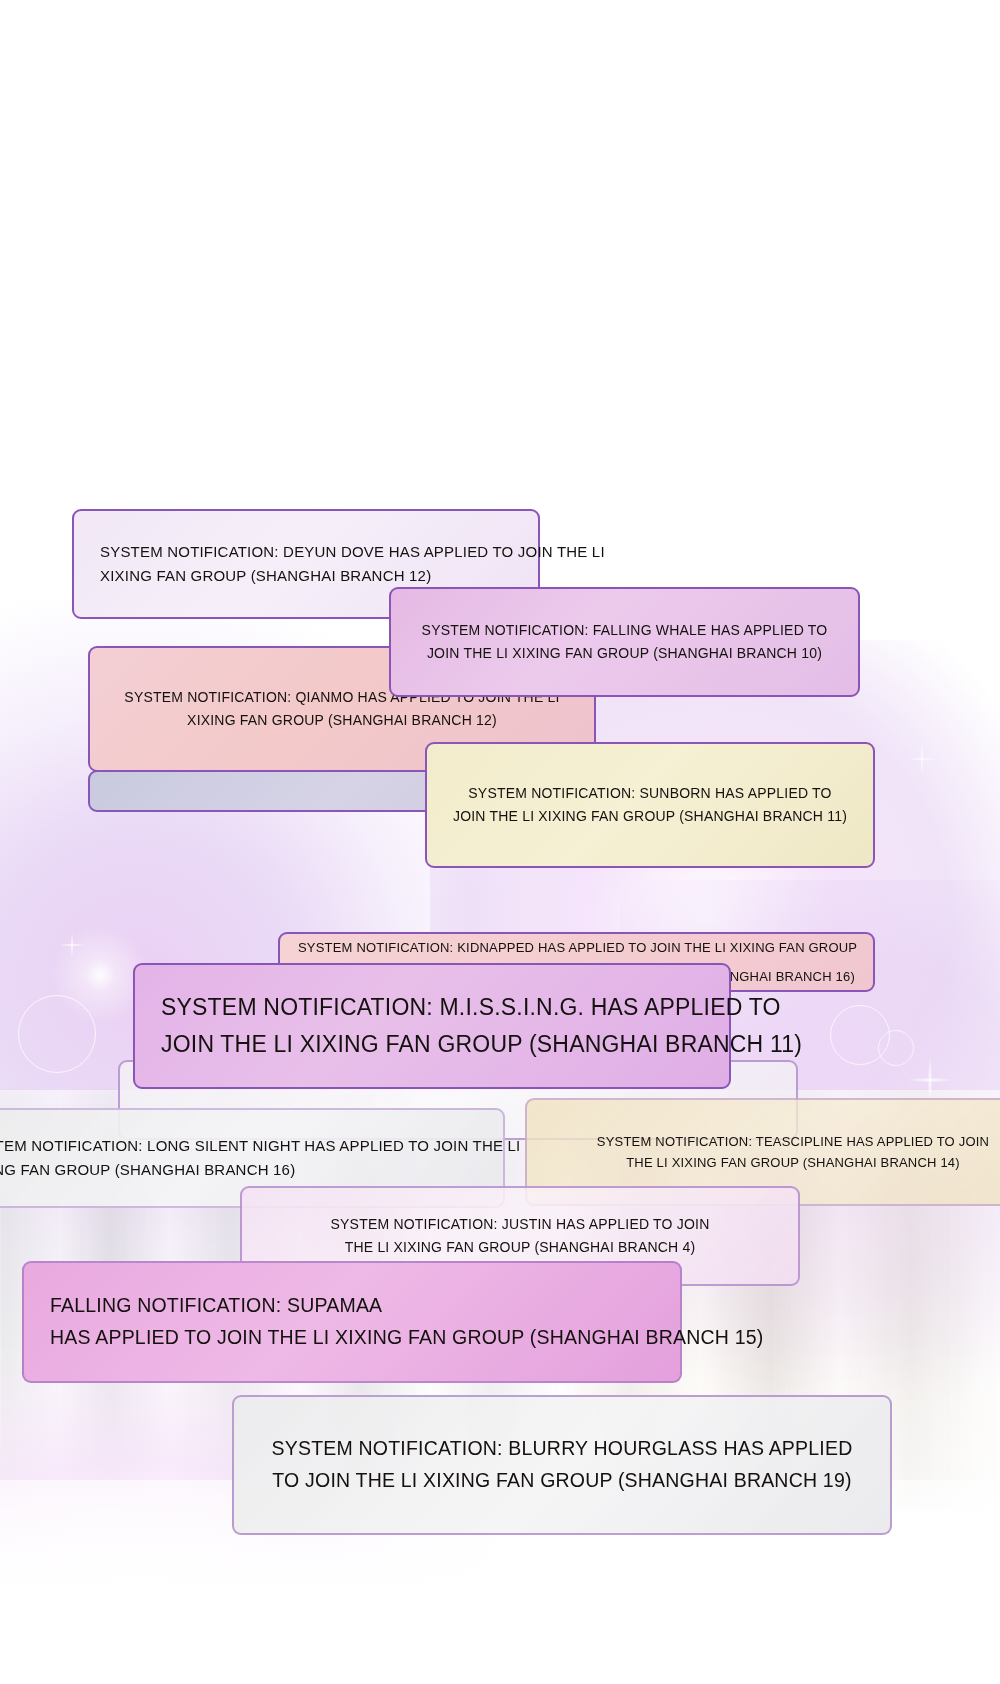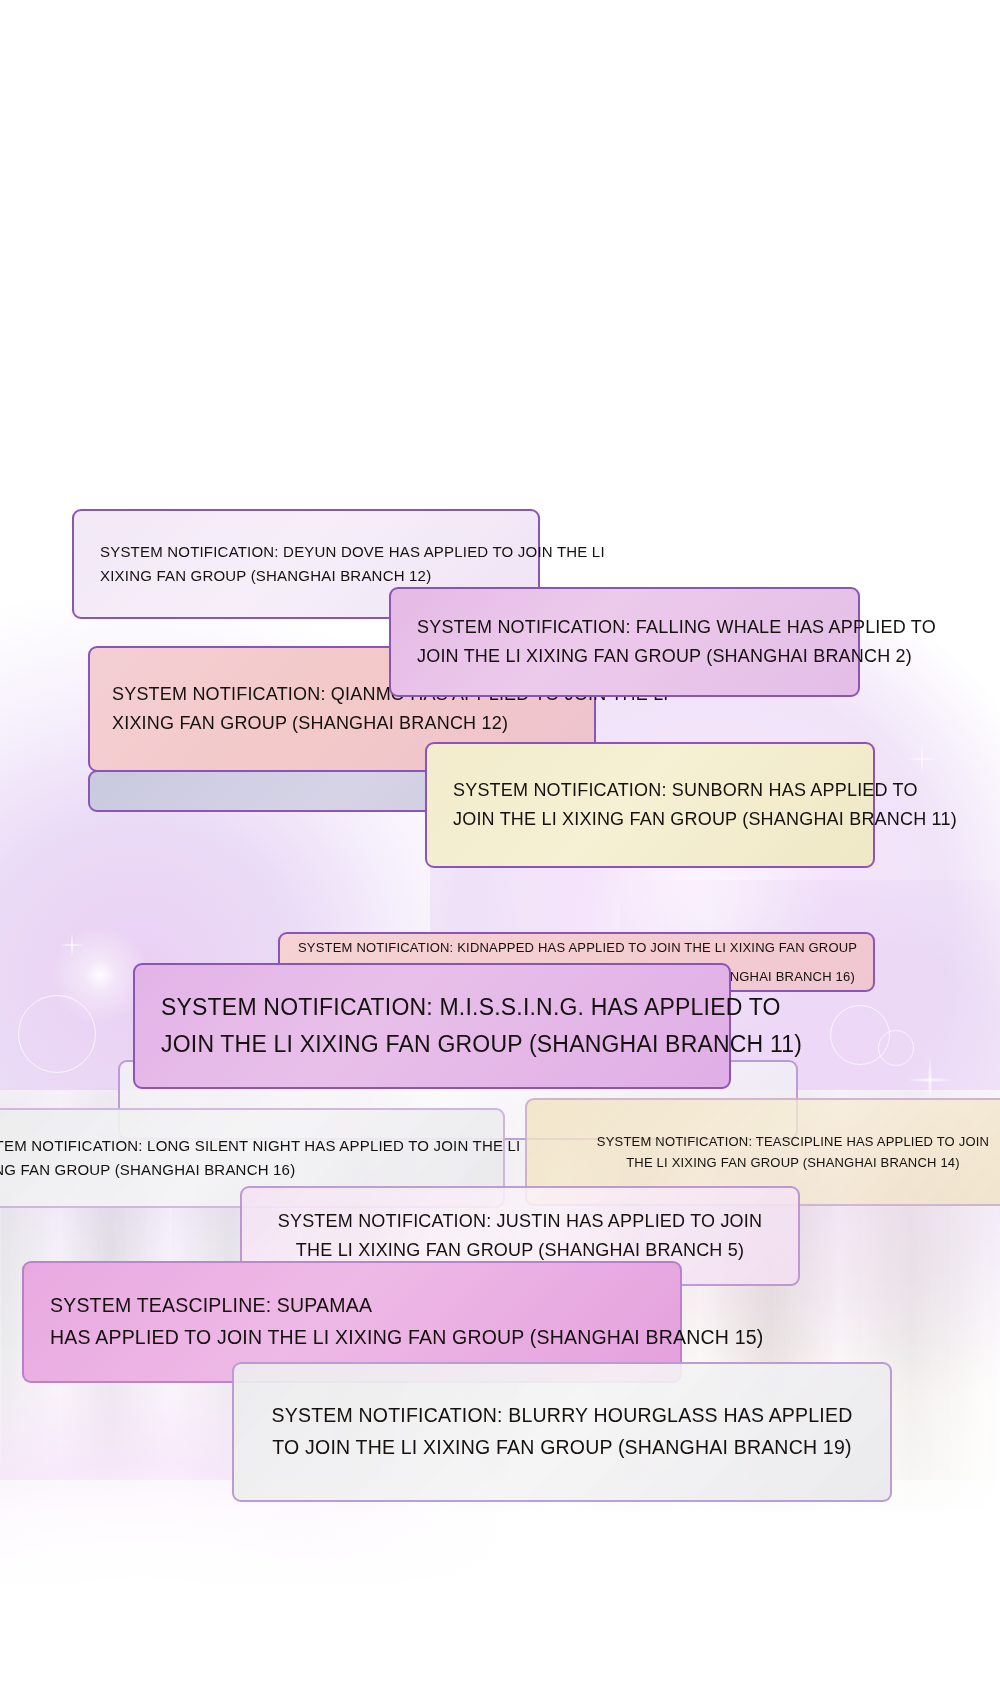--- a/index.html
+++ b/index.html
@@ -149,21 +149,21 @@
   .tone-violet  {background:linear-gradient(135deg,#e3b3e8 0%,#e8bfe9 40%,#dfaee6 100%);}
   .tone-ghost   {background:linear-gradient(135deg,rgba(242,240,244,.88) 0%,rgba(250,249,251,.8) 50%,rgba(240,236,243,.86) 100%);}
   .tone-sand    {background:linear-gradient(135deg,rgba(240,226,193,.82) 0%,rgba(246,236,210,.75) 50%,rgba(238,224,192,.8) 100%);}
   .tone-pinkmist{background:linear-gradient(135deg,rgba(244,226,243,.9) 0%,rgba(250,241,248,.84) 45%,rgba(242,222,241,.9) 100%);}
   .tone-magenta {background:linear-gradient(135deg,#e9a9e0 0%,#eeb9e6 45%,#e4a0dd 100%);}
   .tone-pale    {background:linear-gradient(135deg,rgba(235,235,236,.93) 0%,rgba(244,244,245,.9) 50%,rgba(233,232,236,.93) 100%);}
   .tone-steel   {background:linear-gradient(135deg,#c9cadf 0%,#d6d3e6 50%,#cdc9e0 100%);}
 
   .sz-xs{font-size:13px;}
   .sz-sm{font-size:15px;}
-  .sz-md{font-size:18px;}
+  .sz-md{font-size:14px;align-items:center;}
   .sz-lg{font-size:19.5px;}
   .sz-xl{font-size:23px;margin-left:7px;}
 
   .pad-a{padding:0 26px;}
   .pad-b{padding:0 22px;}
   .pad-c{padding:0 18px;}
 
   .al-center{text-align:center;}
   .al-right{text-align:right;gap:8px;}
 
@@ -174,21 +174,21 @@
   #note-strip-steel    {left:88px; top:770px;  width:508px; height:42px;}
   #note-sunborn        {left:425px;top:742px;  width:450px; height:126px;}
   #note-muchen         {left:37px; top:803px;  width:630px; height:140px;}
   #note-kidnapped      {left:278px;top:932px;  width:597px; height:60px;}
   #note-missing        {left:126px;top:963px;  width:598px; height:126px;}
   #note-ghost-wide     {left:118px;top:1060px; width:680px; height:80px;}
   #note-long-silent    {left:-60px;top:1108px; width:565px; height:100px;}
   #note-teascipline    {left:525px;top:1098px; width:536px; height:108px;}
   #note-justin         {left:240px;top:1186px; width:560px; height:100px;}
   #note-supamaa        {left:22px; top:1261px; width:660px; height:122px;}
-  #note-blurry         {left:232px;top:1362px; width:660px; height:140px;align-items:center;}
+  #note-blurry         {left:232px;top:1395px; width:660px; height:140px;align-items:center;}
 
   .soft-edge{border-color:rgba(155,106,190,.62);}
   .softer-edge{border-color:rgba(163,118,196,.45);}
 </style>
 </head>
 <body>
 
 <div id="stage">
 
   <div class="bg-layer" id="bg-top-white"></div>
@@ -214,21 +214,21 @@
 
   <div class="note tone-steel" id="note-strip-steel"></div>
 
   <div class="note tone-rose sz-md pad-b" id="note-qianmo">
     <span class="ln">SYSTEM NOTIFICATION: QIANMO HAS APPLIED TO JOIN THE LI</span>
     <span class="ln">XIXING FAN GROUP (SHANGHAI BRANCH 12)</span>
   </div>
 
   <div class="note tone-orchid sz-md pad-a" id="note-falling-whale">
     <span class="ln">SYSTEM NOTIFICATION: FALLING WHALE HAS APPLIED TO</span>
-    <span class="ln">JOIN THE LI XIXING FAN GROUP (SHANGHAI BRANCH 2)</span>
+    <span class="ln">JOIN THE LI XIXING FAN GROUP (SHANGHAI BRANCH 10)</span>
   </div>
 
   <div class="note tone-cream sz-md pad-a" id="note-sunborn">
     <span class="ln">SYSTEM NOTIFICATION: SUNBORN HAS APPLIED TO</span>
     <span class="ln">JOIN THE LI XIXING FAN GROUP (SHANGHAI BRANCH 11)</span>
   </div>
 
   <div class="note tone-blush sz-sm pad-c al-right" id="note-kidnapped">
     <span class="ln sz-xs">SYSTEM NOTIFICATION: KIDNAPPED HAS APPLIED TO JOIN THE LI XIXING FAN GROUP</span>
     <span class="ln sz-xs">(SHANGHAI BRANCH 16)</span>
@@ -247,25 +247,25 @@
     <span class="ln">XIXING FAN GROUP (SHANGHAI BRANCH 16)</span>
   </div>
 
   <div class="note tone-sand sz-xs pad-b al-center softer-edge" id="note-teascipline">
     <span class="ln">SYSTEM NOTIFICATION: TEASCIPLINE HAS APPLIED TO JOIN</span>
     <span class="ln">THE LI XIXING FAN GROUP (SHANGHAI BRANCH 14)</span>
   </div>
 
   <div class="note tone-pinkmist sz-md pad-b al-center soft-edge" id="note-justin">
     <span class="ln">SYSTEM NOTIFICATION: JUSTIN HAS APPLIED TO JOIN</span>
-    <span class="ln">THE LI XIXING FAN GROUP (SHANGHAI BRANCH 5)</span>
+    <span class="ln">THE LI XIXING FAN GROUP (SHANGHAI BRANCH 4)</span>
   </div>
 
   <div class="note tone-magenta sz-lg pad-a soft-edge" id="note-supamaa">
-    <span class="ln">SYSTEM TEASCIPLINE: SUPAMAA</span>
+    <span class="ln">FALLING NOTIFICATION: SUPAMAA</span>
     <span class="ln">HAS APPLIED TO JOIN THE LI XIXING FAN GROUP (SHANGHAI BRANCH 15)</span>
   </div>
 
   <div class="note tone-pale sz-lg pad-a al-center soft-edge" id="note-blurry">
     <span class="ln">SYSTEM NOTIFICATION: BLURRY HOURGLASS HAS APPLIED</span>
     <span class="ln">TO JOIN THE LI XIXING FAN GROUP (SHANGHAI BRANCH 19)</span>
   </div>
 
 </div>
 

